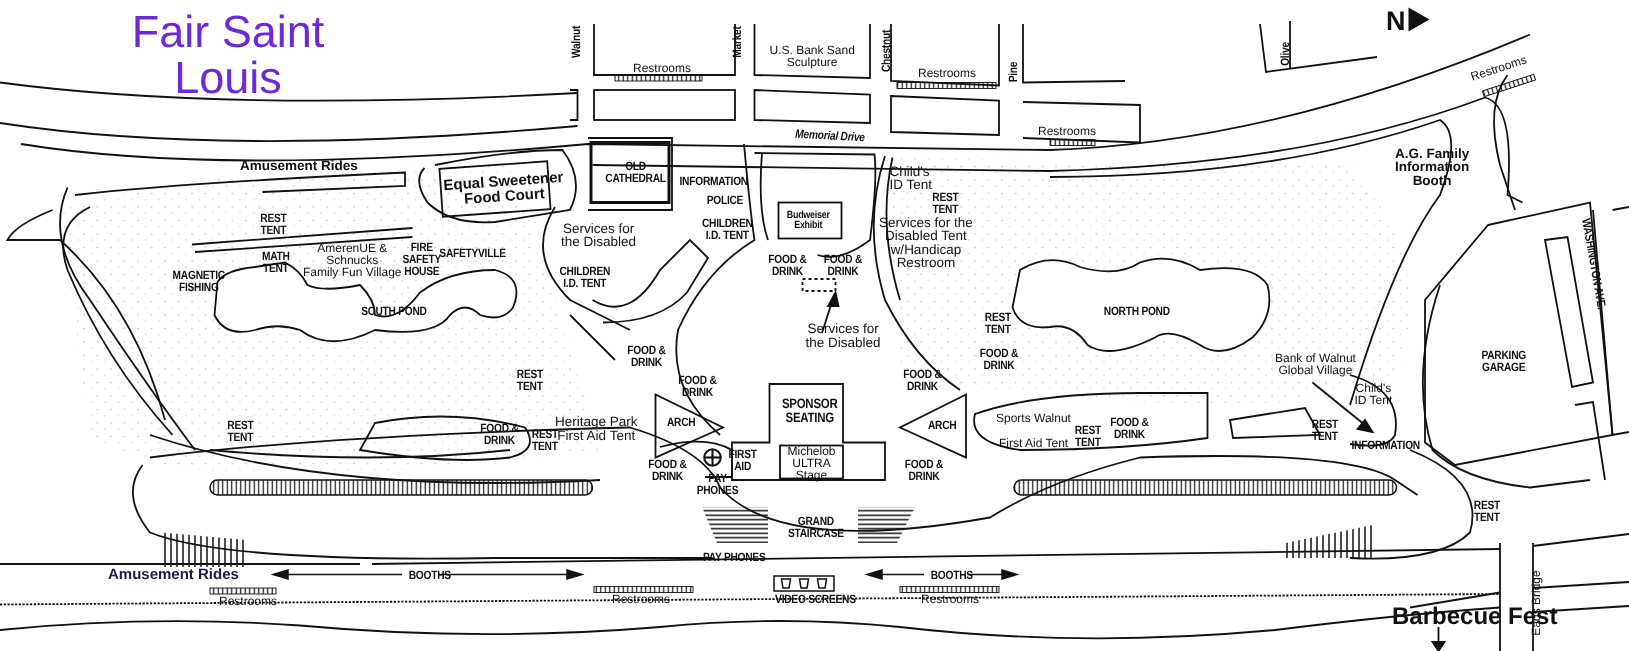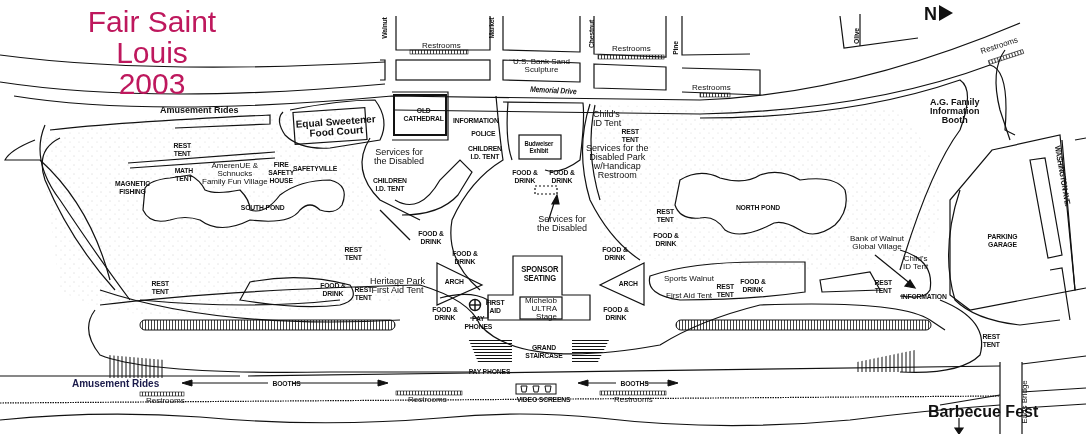--- a/index.html
+++ b/index.html
@@ -4,21 +4,21 @@
 <style>
   html, body { margin: 0; padding: 0; background: #ffffff; }
   body { width: 1086px; height: 434px; overflow: hidden; position: relative; font-family: "Liberation Sans", sans-serif; color: #111; }
   #map-svg { position: absolute; left: 0; top: 0; width: 1086px; height: 434px; }
   .lbl { position: absolute; white-space: pre; line-height: 1.0; text-align: center; color: #111; }
   .bold { font-weight: bold; }
   .cond { font-family: "Liberation Sans", sans-serif; font-weight: bold; font-size: 8px; letter-spacing: -0.2px; transform: scaleX(0.85); transform-origin: center; }
   .sm { font-size: 8px; }
   .md { font-size: 9px; }
   .lg { font-size: 10px; }
-  #title { position: absolute; left: 62px; top: 6px; width: 180px; text-align: center; font-size: 30px; line-height: 31px; color: #be185d; }
+  #title { position: absolute; left: 62px; top: 6px; width: 180px; text-align: center; font-size: 30px; line-height: 31px; color: #6d28d9; }
   #north { position: absolute; left: 924px; top: 4px; font-size: 18px; font-weight: bold; }
   #north .tri { display: inline-block; width: 0; height: 0; border-top: 8px solid transparent; border-bottom: 8px solid transparent; border-left: 14px solid #111; vertical-align: -1px; margin-left: 2px; }
   .amuse { color: #1a1a4a; font-weight: bold; font-size: 10px; }
 </style>
 </head>
 <body>
 
 <svg id="map-svg" viewBox="0 0 1086 434" xmlns="http://www.w3.org/2000/svg">
   <defs>
     <pattern id="stipple" width="9" height="9" patternUnits="userSpaceOnUse">
@@ -187,35 +187,34 @@
 
   <g fill="none" stroke="#111" stroke-width="1.4">
     <circle cx="475" cy="305" r="5.5"></circle>
     <line x1="469.5" y1="305" x2="480.5" y2="305"></line>
     <line x1="475" y1="299.5" x2="475" y2="310.5"></line>
   </g>
 </svg>
 
 <div id="title">
   <div>Fair Saint Louis</div>
-  <div>2003</div>
 </div>
 <div id="north"><span>N</span><span class="tri"></span></div>
 
 <div class="lbl cond" style="left:372px;top:24px;transform:rotate(-90deg) scaleX(0.85);">Walnut</div>
 <div class="lbl cond" style="left:480px;top:24px;transform:rotate(-90deg) scaleX(0.85);">Market</div>
 <div class="lbl cond" style="left:575px;top:30px;transform:rotate(-90deg) scaleX(0.85);">Chestnut</div>
 <div class="lbl cond" style="left:668px;top:44px;transform:rotate(-90deg) scaleX(0.85);">Pine</div>
 <div class="lbl cond" style="left:848px;top:32px;transform:rotate(-90deg) scaleX(0.85);">Olive</div>
 <div class="lbl cond" style="left:526px;top:87px;font-style:italic;transform:rotate(3deg) scaleX(0.85);">Memorial Drive</div>
 <div class="lbl cond" style="left:1026px;top:172px;transform:rotate(80deg) scaleX(0.85);">WASHINGTON AVE.</div>
 <div class="lbl sm" style="left:1003px;top:398px;transform:rotate(-90deg);">Eads Bridge</div>
 
 <div class="lbl sm" style="left:422px;top:42px;">Restrooms</div>
-<div class="lbl sm" style="left:513px;top:30px;margin-top:28px;">U.S. Bank Sand
+<div class="lbl sm" style="left:513px;top:30px;">U.S. Bank Sand
 Sculpture</div>
 <div class="lbl sm" style="left:612px;top:45px;">Restrooms</div>
 <div class="lbl sm" style="left:692px;top:84px;">Restrooms</div>
 <div class="lbl sm" style="left:980px;top:42px;transform:rotate(-18deg);">Restrooms</div>
 
 <div class="lbl amuse" style="left:160px;top:106px;color:#111;font-size:9px;">Amusement Rides</div>
 <div class="lbl lg bold" style="left:296px;top:117px;transform:rotate(-4deg);">Equal Sweetener
 Food Court</div>
 <div class="lbl cond" style="left:172px;top:142px;">REST
 TENT</div>
@@ -266,37 +265,37 @@
 DRINK</div>
 <div class="lbl cond" style="left:443px;top:278px;">ARCH</div>
 <div class="lbl cond" style="left:430px;top:306px;">FOOD &amp;
 DRINK</div>
 <div class="lbl cond" style="left:484px;top:299px;">FIRST
 AID</div>
 <div class="lbl cond" style="left:462px;top:315px;">PAY
 PHONES</div>
 <div class="lbl cond" style="left:518px;top:265px;font-size:9px;">SPONSOR
 SEATING</div>
-<div class="lbl sm" style="left:525px;top:297px;text-align:right;">Michelob
+<div class="lbl sm" style="left:525px;top:297px;">Michelob
 ULTRA
 Stage</div>
 <div class="lbl cond" style="left:522px;top:344px;">GRAND
 STAIRCASE</div>
 <div class="lbl cond" style="left:600px;top:246px;">FOOD &amp;
 DRINK</div>
 <div class="lbl cond" style="left:617px;top:280px;">ARCH</div>
 <div class="lbl cond" style="left:601px;top:306px;">FOOD &amp;
 DRINK</div>
 
 <div class="lbl md" style="left:593px;top:110px;text-align:left;">Child's
 ID Tent</div>
 <div class="lbl cond" style="left:620px;top:128px;">REST
 TENT</div>
 <div class="lbl md" style="left:586px;top:144px;">Services for the
-Disabled Park
+Disabled Tent
 w/Handicap
 Restroom</div>
 <div class="lbl cond" style="left:655px;top:208px;">REST
 TENT</div>
 <div class="lbl cond" style="left:651px;top:232px;">FOOD &amp;
 DRINK</div>
 <div class="lbl cond" style="left:732px;top:204px;">NORTH POND</div>
 <div class="lbl bold" style="left:930px;top:98px;font-size:9px;">A.G. Family
 Information
 Booth</div>

